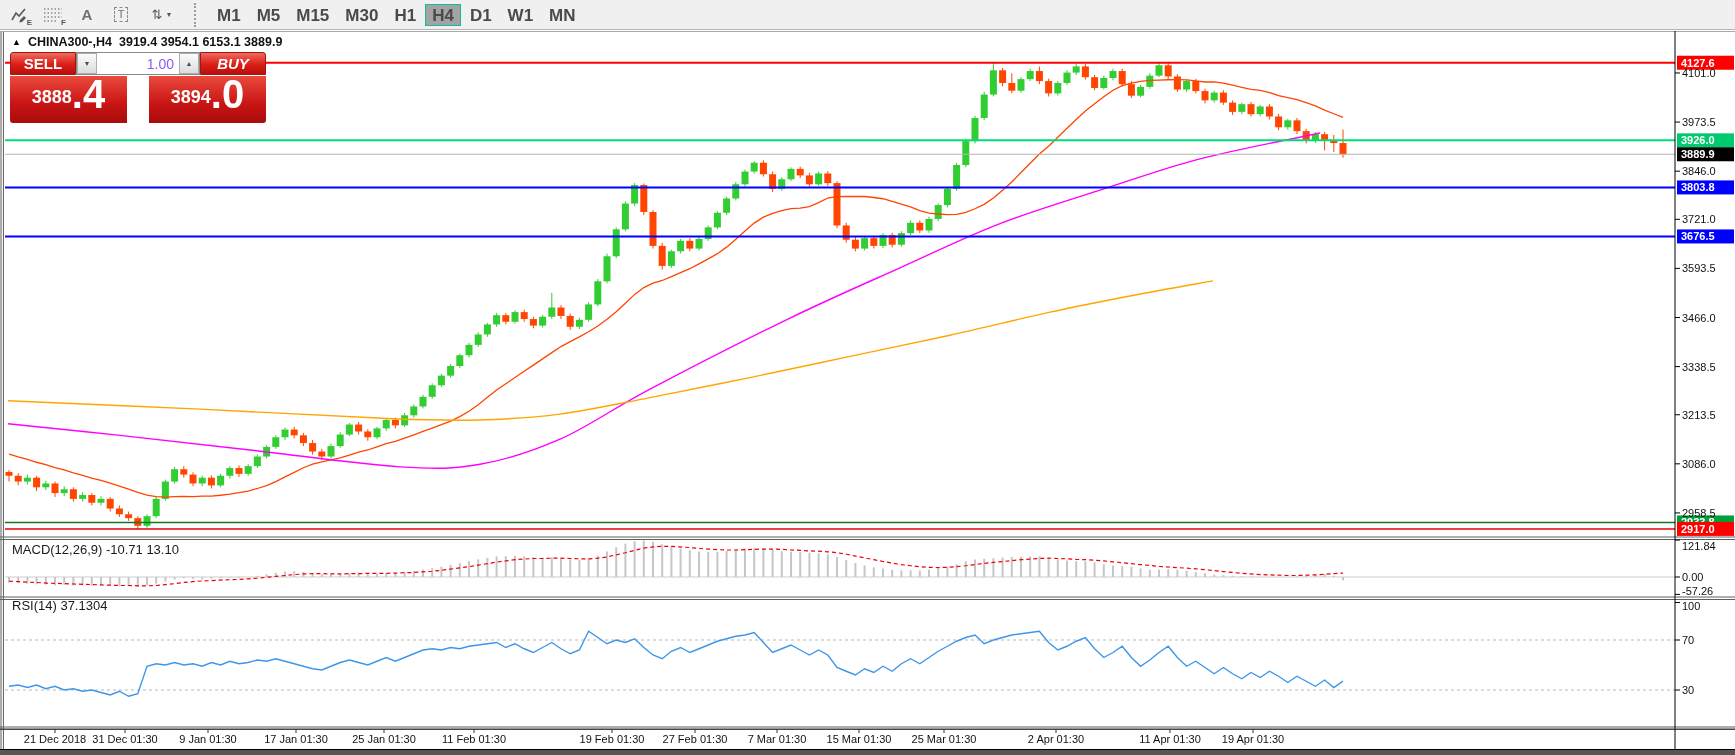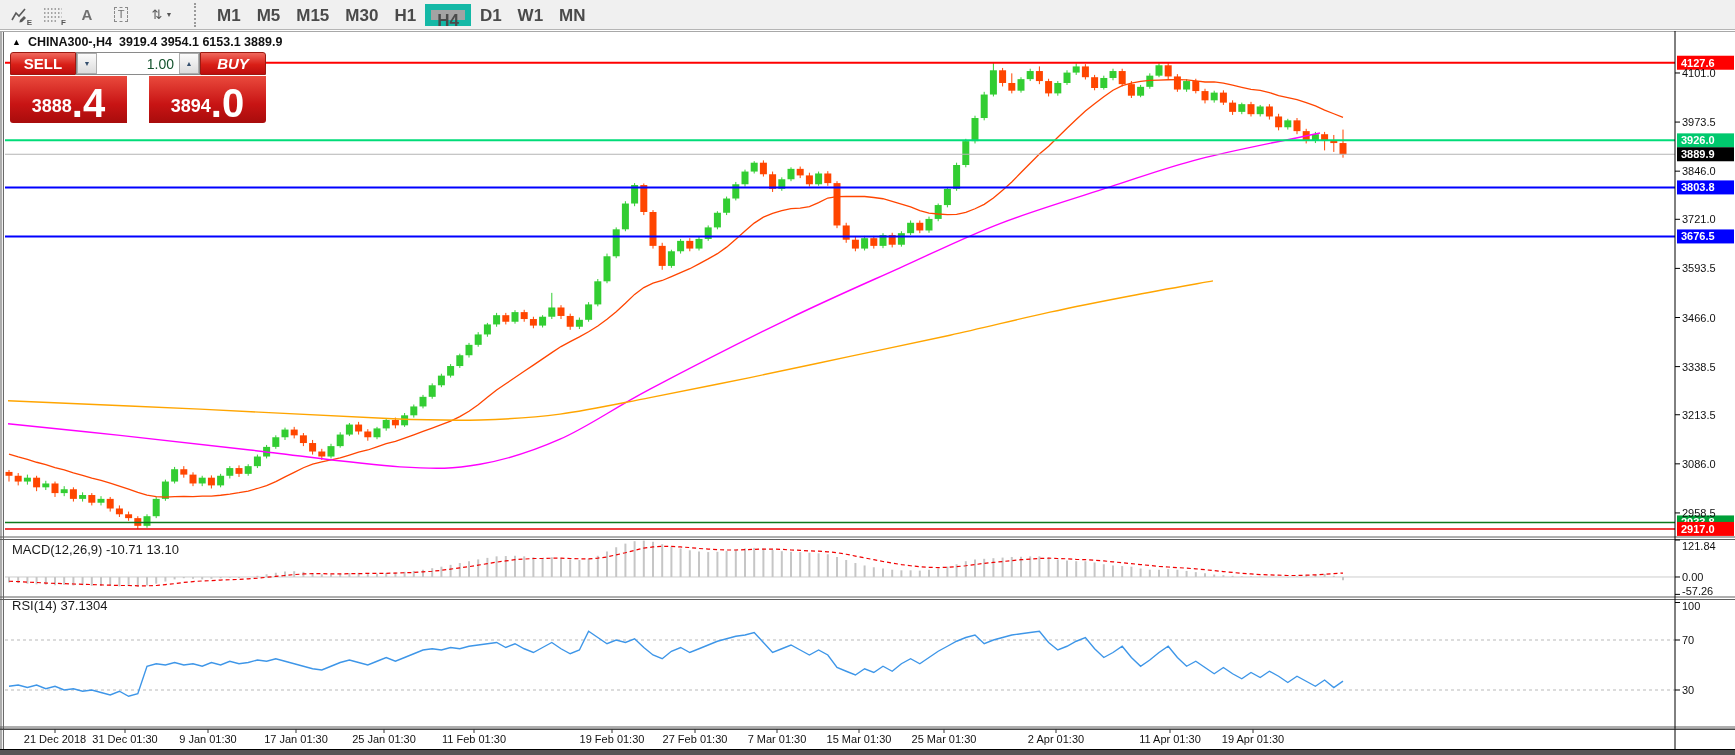--- a/index.html
+++ b/index.html
@@ -10,43 +10,43 @@
   .tb-icon{width:30px;height:24px;display:flex;align-items:center;justify-content:center;
            position:relative;color:#5a5a5a;margin-left:4px;cursor:default;}
   .tb-icon .sub{position:absolute;right:2px;bottom:0;font-size:8px;font-weight:700;color:#555;}
   .tb-icon.letterA{font-size:15px;font-weight:700;color:#707070;}
   .t-box{border:1px dashed #8a8a8a;font-size:11px;color:#707070;padding:0 3px;line-height:13px;}
   .tb-caret{font-size:7px;color:#555;margin-left:3px;}
   .tb-sep{width:5px;height:24px;border-left:2px dotted #9a9a9a;margin:0 8px 0 10px;}
   .tf-btn{height:22px;min-width:33px;background:transparent;border:1px solid transparent;
           font-family:Liberation Sans, sans-serif;font-size:17px;font-weight:700;color:#4a4a4a;
           margin:0 1px;cursor:default;}
-  .tf-btn.selected{background:#a3a3a3;border:6px solid #14b8a6;}
+  .tf-btn.selected{background:#a3a3a3;border:1px solid #14b8a6;}
   
   #chart-svg{position:absolute;left:0;top:31px;z-index:1;}
   
   .ohlc-title{position:absolute;left:12px;top:35px;z-index:5;font-size:12.5px;font-weight:700;
               color:#111;display:flex;align-items:center;gap:7px;white-space:nowrap;}
   .ohlc-title .arrow{font-size:9px;color:#000;}
   
   .trade-panel{position:absolute;left:10px;top:52px;width:256px;z-index:6;}
   .tp-row1{display:flex;height:23px;}
   .tp-sell,.tp-buy{width:66px;background:linear-gradient(180deg,#f0695e 0%,#d91f17 55%,#bd0d0d 100%);
           color:#fff;font-family:"Liberation Sans",sans-serif;font-weight:700;font-size:15px;
           border:1px solid #9c1a12;cursor:pointer;}
   .tp-sell{border-radius:3px 0 0 0;}
   .tp-buy{border-radius:0 3px 0 0;font-style:italic;}
   .tp-vol{flex:1;display:flex;background:#fff;border:1px solid #8a8a8a;}
   .tp-vol button{width:20px;background:linear-gradient(#fbfbfb,#dcdcdc);border:1px solid #adadad;
           color:#35506e;font-size:7px;padding:0;cursor:pointer;}
   .tp-vol input{flex:1;width:60px;border:none;outline:none;text-align:right;font-size:14px;
-          padding-right:5px;font-family:"Liberation Sans",sans-serif;color:#14532d;}
+          padding-right:5px;font-family:"Liberation Sans",sans-serif;color:#8b5cf6;}
   .tp-row2{display:flex;gap:2px;margin-top:1px;height:47px;}
   .tp-price{flex:1;background:linear-gradient(180deg,#ea4a3d 0%,#c81414 60%,#a80c0c 100%);
-          color:#fff;display:flex;align-items:flex-end;justify-content:center;padding-bottom:3px;}
+          color:#fff;display:flex;align-items:flex-end;justify-content:center;padding-bottom:12px;}
   .tp-price .int{font-size:18px;font-weight:700;line-height:1;margin-bottom:5px;}
   .tp-price .frac{font-size:40px;font-weight:700;line-height:0.82;}
   .tp-price-sell{border-radius:0 0 0 3px;}
   .tp-price-buy{border-radius:0 0 3px 0;margin-left:20px;}
   
   .ind-label{position:absolute;z-index:5;font-size:13px;color:#1a1a1a;white-space:nowrap;}
   #macd-label{left:12px;top:542px;}
   #rsi-label{left:12px;top:598px;}
 </style>
 </head>

